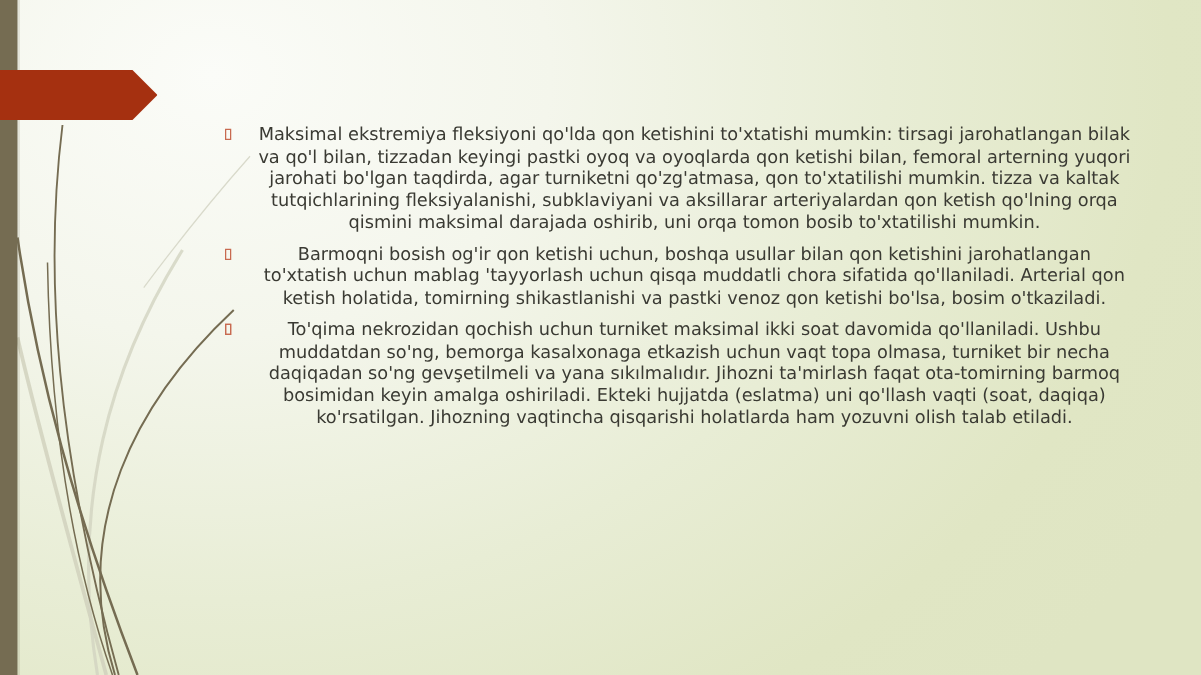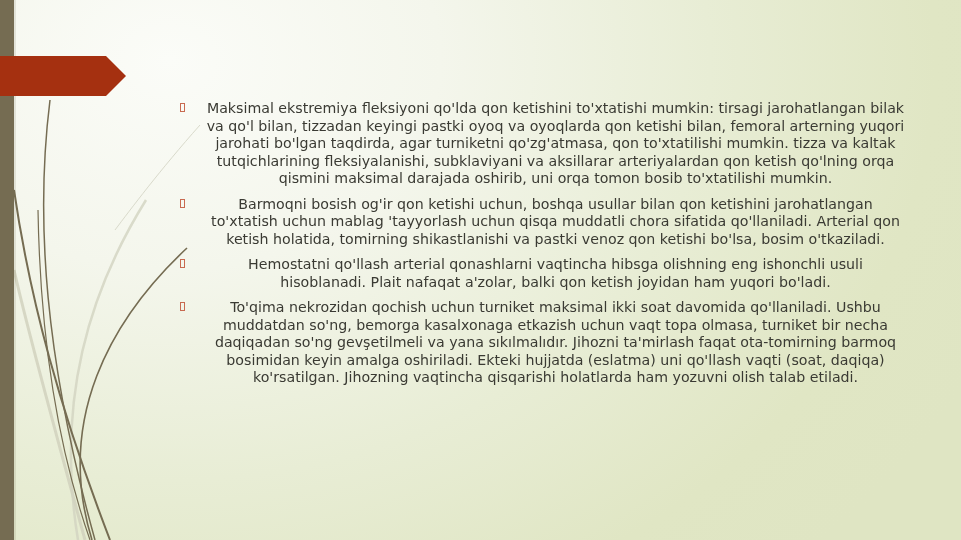--- a/index.html
+++ b/index.html
@@ -100,20 +100,19 @@
     <div class="bullet-item">
       <span class="bullet-icon"></span>
       <span>Maksimal ekstremiya fleksiyoni qo'lda qon ketishini to'xtatishi mumkin: tirsagi jarohatlangan bilak va qo'l bilan, tizzadan keyingi pastki oyoq va oyoqlarda qon ketishi bilan, femoral arterning yuqori jarohati bo'lgan taqdirda, agar turniketni qo'zg'atmasa, qon to'xtatilishi mumkin. tizza va kaltak tutqichlarining fleksiyalanishi, subklaviyani va aksillarar arteriyalardan qon ketish qo'lning orqa qismini maksimal darajada oshirib, uni orqa tomon bosib to'xtatilishi mumkin.</span>
     </div>
     <div class="bullet-item">
       <span class="bullet-icon"></span>
       <span>Barmoqni bosish og'ir qon ketishi uchun, boshqa usullar bilan qon ketishini jarohatlangan to'xtatish uchun mablag 'tayyorlash uchun qisqa muddatli chora sifatida qo'llaniladi. Arterial qon ketish holatida, tomirning shikastlanishi va pastki venoz qon ketishi bo'lsa, bosim o'tkaziladi.</span>
     </div>
     <div class="bullet-item">
       <span class="bullet-icon"></span>
-      <span>Hemostatni qo'llash arterial qonashlarni vaqtincha hibsga olishning eng ishonchli usuli hisoblanadi. Plait nafaqat a'zolar, balki qon ketish joyidan ham yuqori bo'ladi.</span>
     </div>
     <div class="bullet-item">
       <span class="bullet-icon"></span>
       <span>To'qima nekrozidan qochish uchun turniket maksimal ikki soat davomida qo'llaniladi. Ushbu muddatdan so'ng, bemorga kasalxonaga etkazish uchun vaqt topa olmasa, turniket bir necha daqiqadan so'ng gevşetilmeli va yana sıkılmalıdır. Jihozni ta'mirlash faqat ota-tomirning barmoq bosimidan keyin amalga oshiriladi. Ekteki hujjatda (eslatma) uni qo'llash vaqti (soat, daqiqa) ko'rsatilgan. Jihozning vaqtincha qisqarishi holatlarda ham yozuvni olish talab etiladi.</span>
     </div>
   </div>
 </div>
 
 </body></html>

